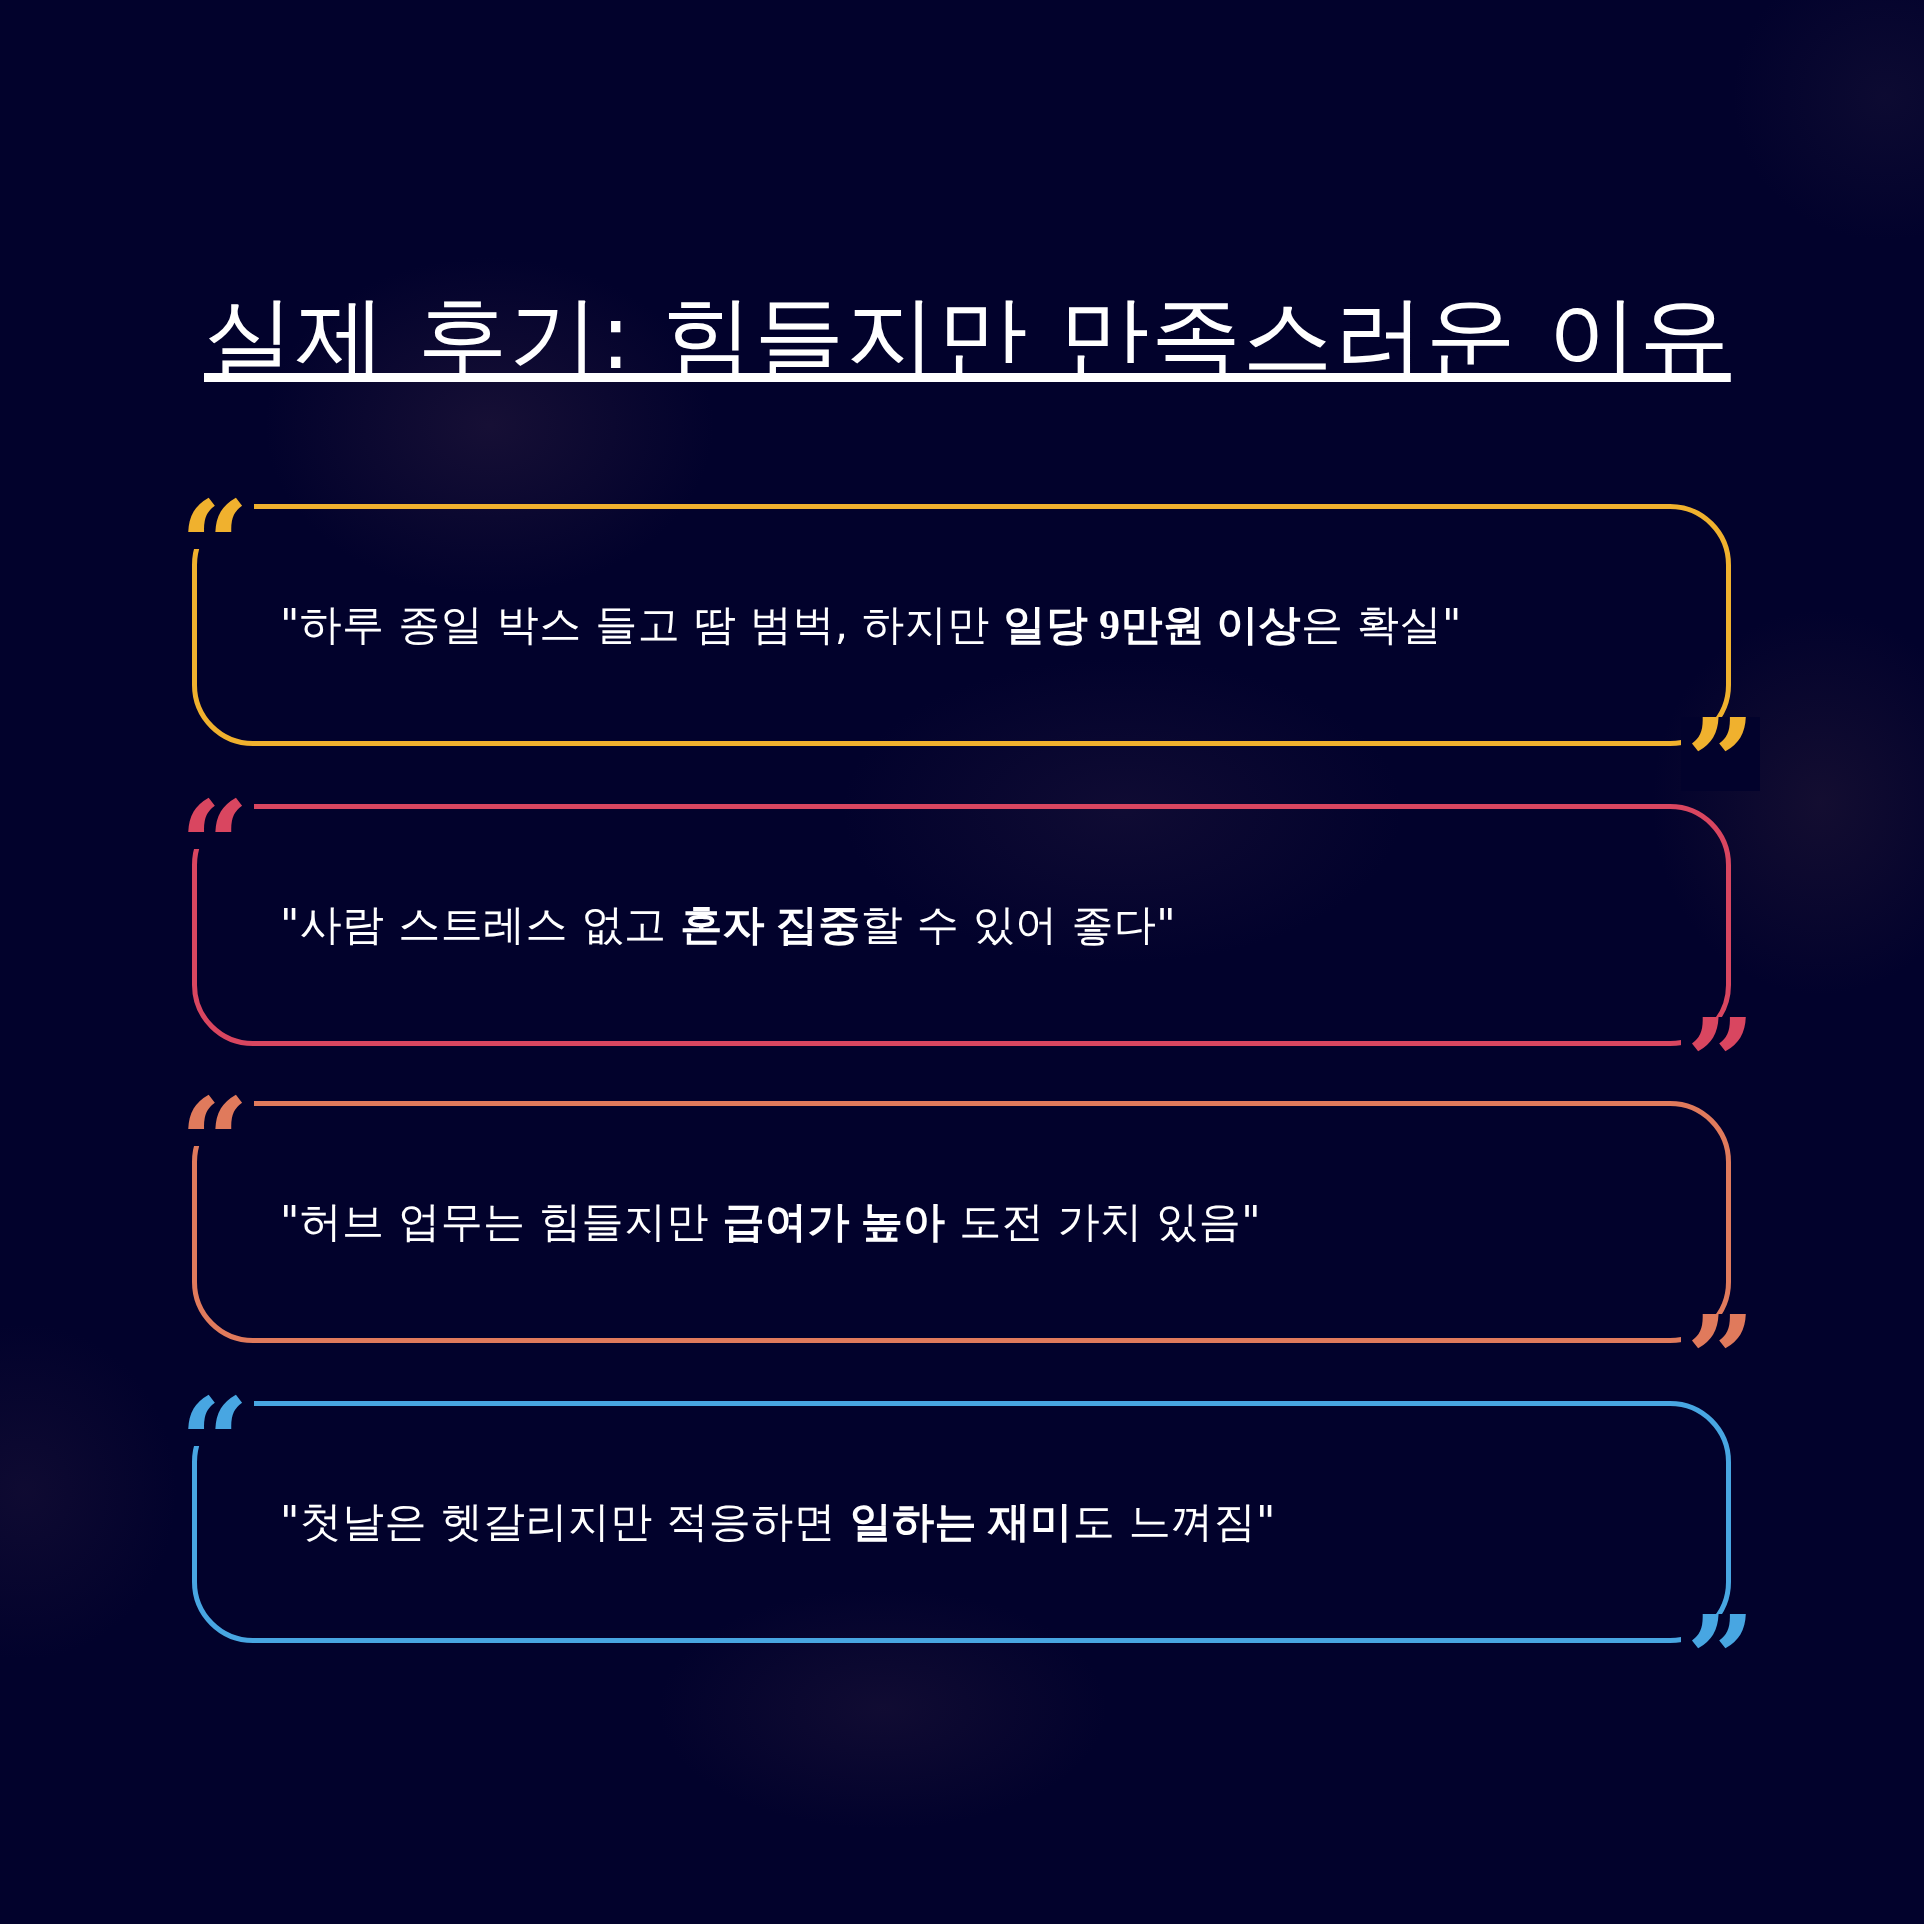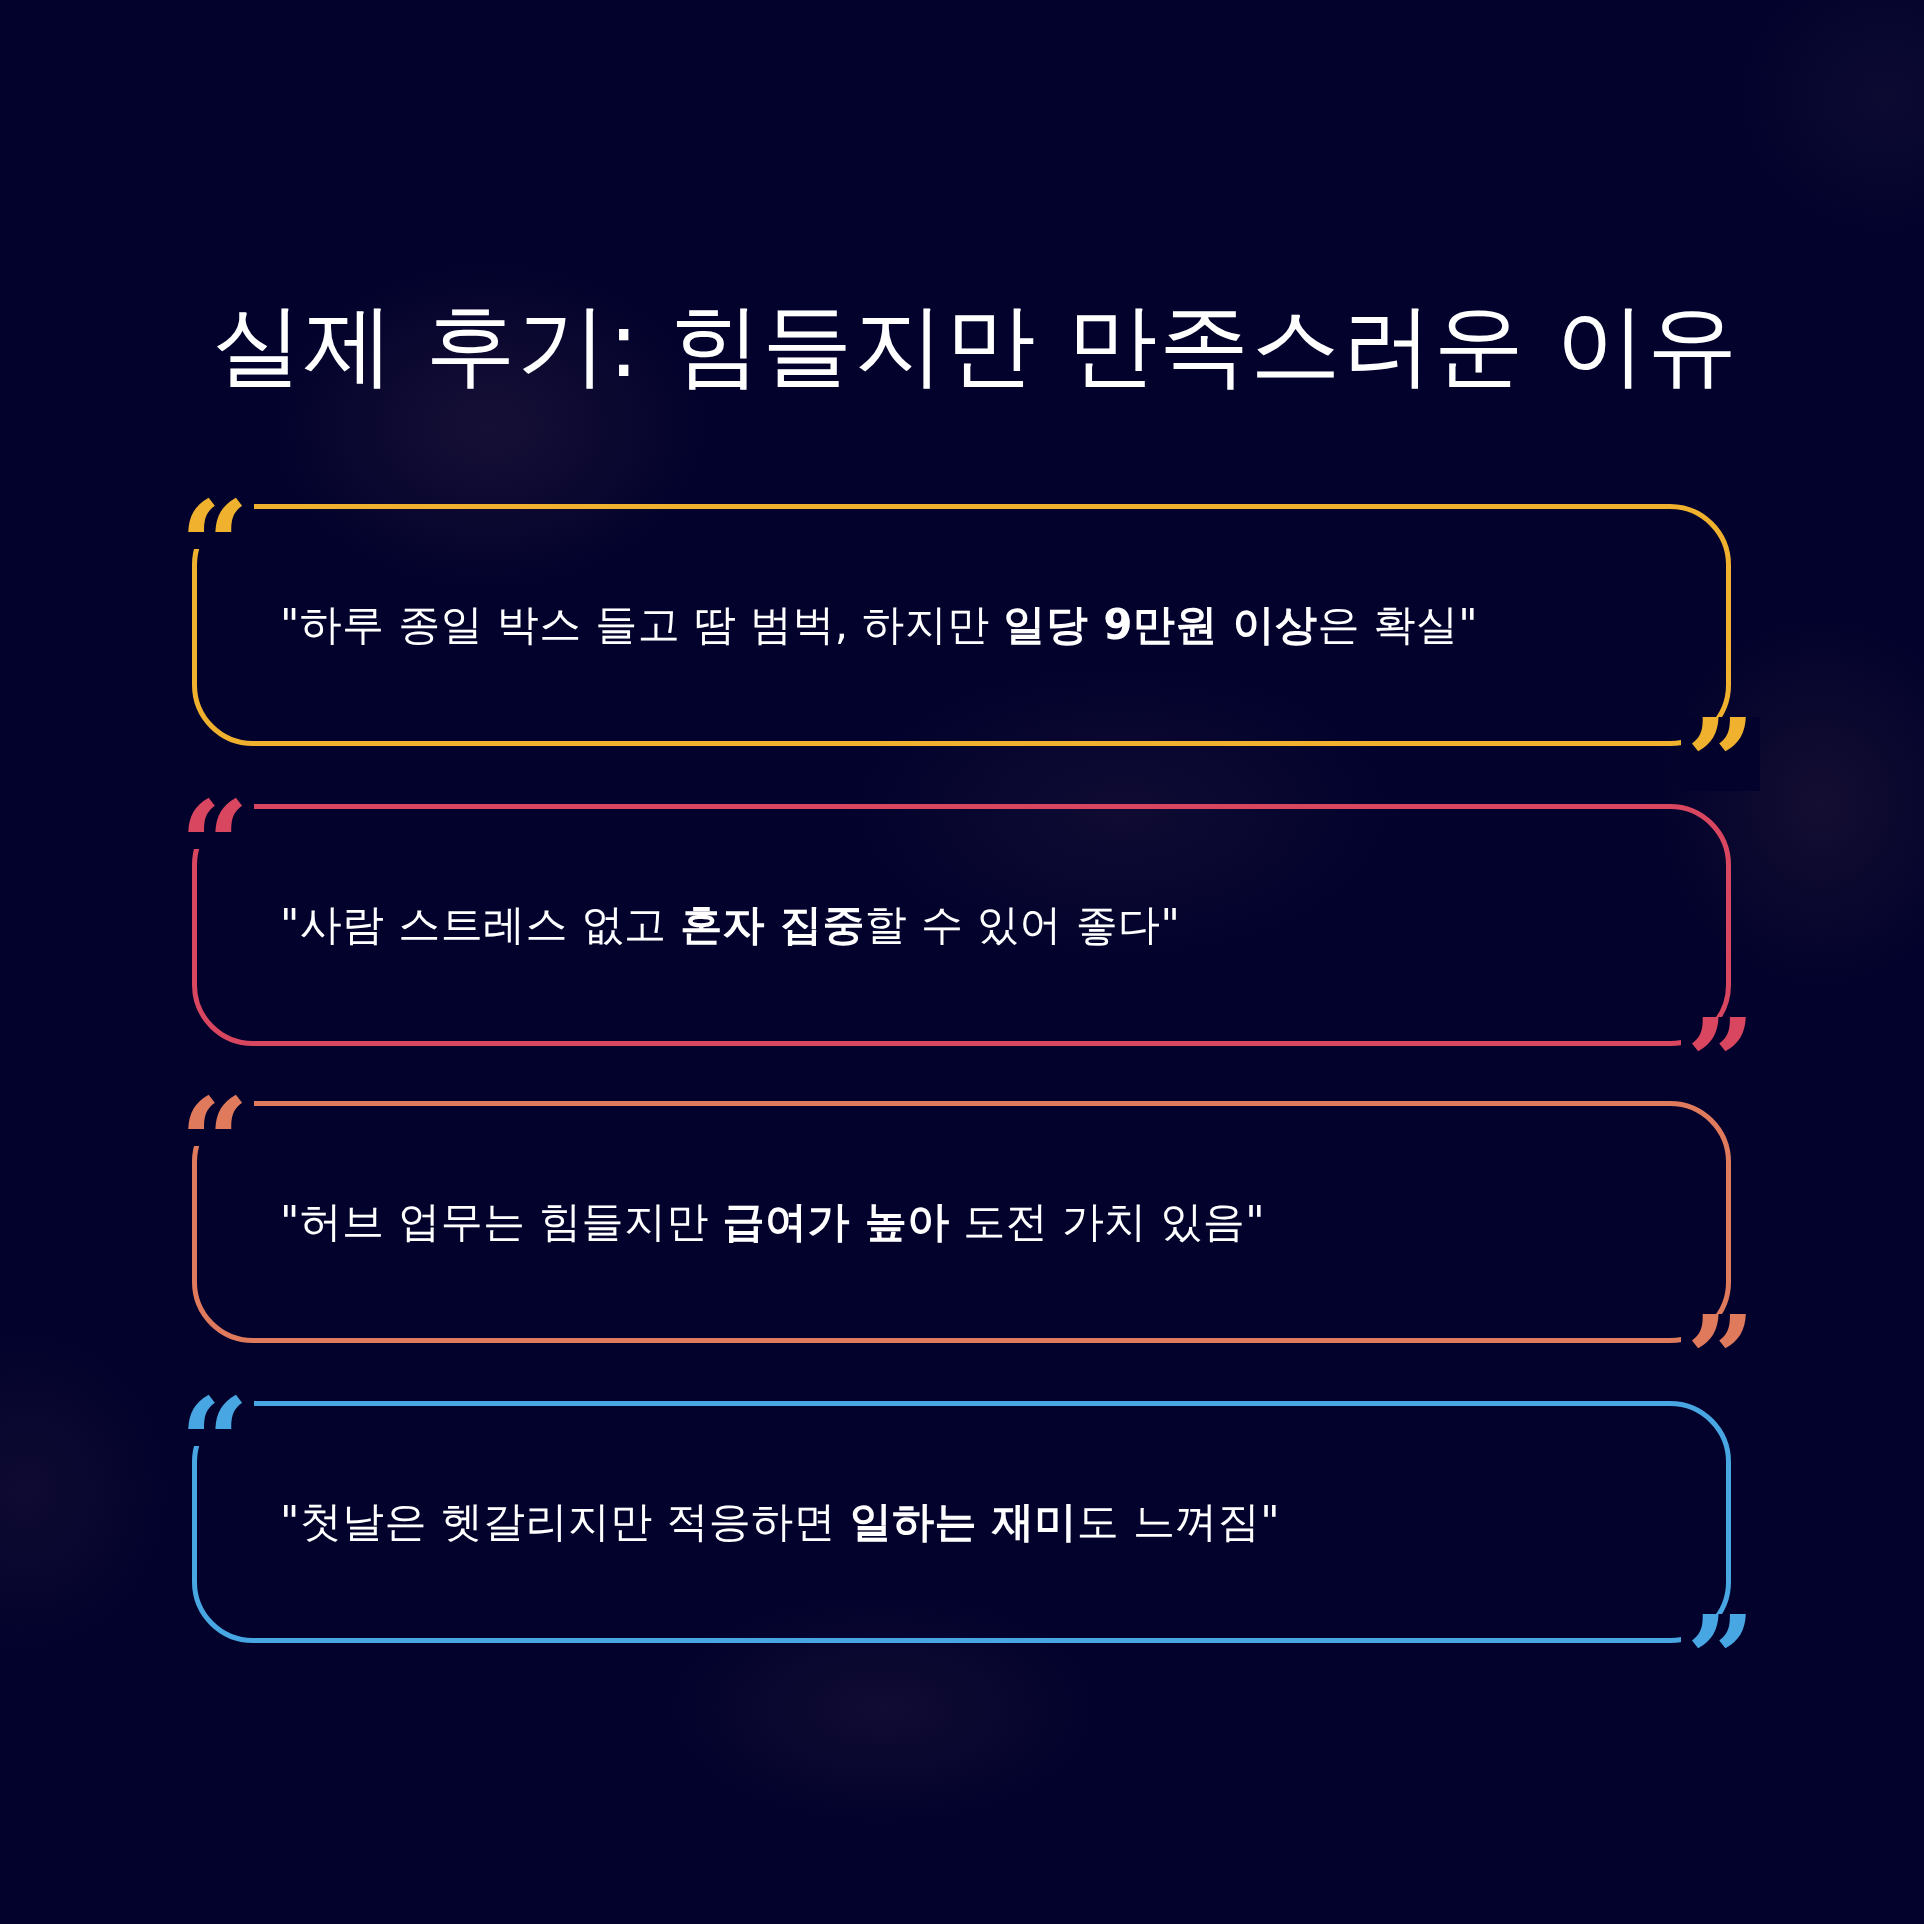--- a/index.html
+++ b/index.html
@@ -30,42 +30,42 @@
 
   .card {
     position:absolute; left:192px; width:1539px; height:242px;
     box-sizing:border-box; border:5.6px solid; border-radius:61px;
   }
   .card .text {
     position:absolute; left:83px; top:84px;
     color:#ffffff; font-size:42px; line-height:64px; white-space:nowrap;
     letter-spacing:0.4px;
   }
-  .card .text b { font-weight:700; }
+  .card .text b { font-weight:700;font-family:Liberation Serif, serif; }
   .q-open, .q-close {
     position:absolute; font-family:"DejaVu Serif","Liberation Serif",serif;
     font-weight:700; font-size:120px; line-height:120px; background:#02022c;
     padding:0 4.8px;
   }
   .q-open { left:-21.7px; top:-32px; height:72px; overflow:hidden; }
   .q-close { right:-34px; bottom:-50px; height:74px; overflow:hidden; }
   .q-open span { display:block; margin-top:8px; }
   .q-close span { display:block; margin-top:-14.4px; }
 </style>
 </head>
 <body>
 
 <div class="glow g1"></div>
 <div class="glow g2"></div>
 <div class="glow g3"></div>
 <div class="glow g4"></div>
 <div class="glow g5"></div>
 <div class="glow g6"></div>
 
-<h1 class="title" style="margin:16px;">실제 후기: 힘들지만 만족스러운 이유</h1>
+<h1 class="title" style="margin:8px;text-decoration:underline;">실제 후기: 힘들지만 만족스러운 이유</h1>
 
 <div class="card" style="top:504px; border-color:#f0b12e;">
   <div class="q-open" style="color:#f0b12e;">
       <span>“</span>
     </div>
   <div class="text"><span>"하루 종일 박스 들고 땀 범벅, 하지만 </span><b>일당 9만원 이상</b><span>은 확실"</span></div>
   <div class="q-close" style="color:#f0b12e;">
       <span>”</span>
     </div>
 </div>

